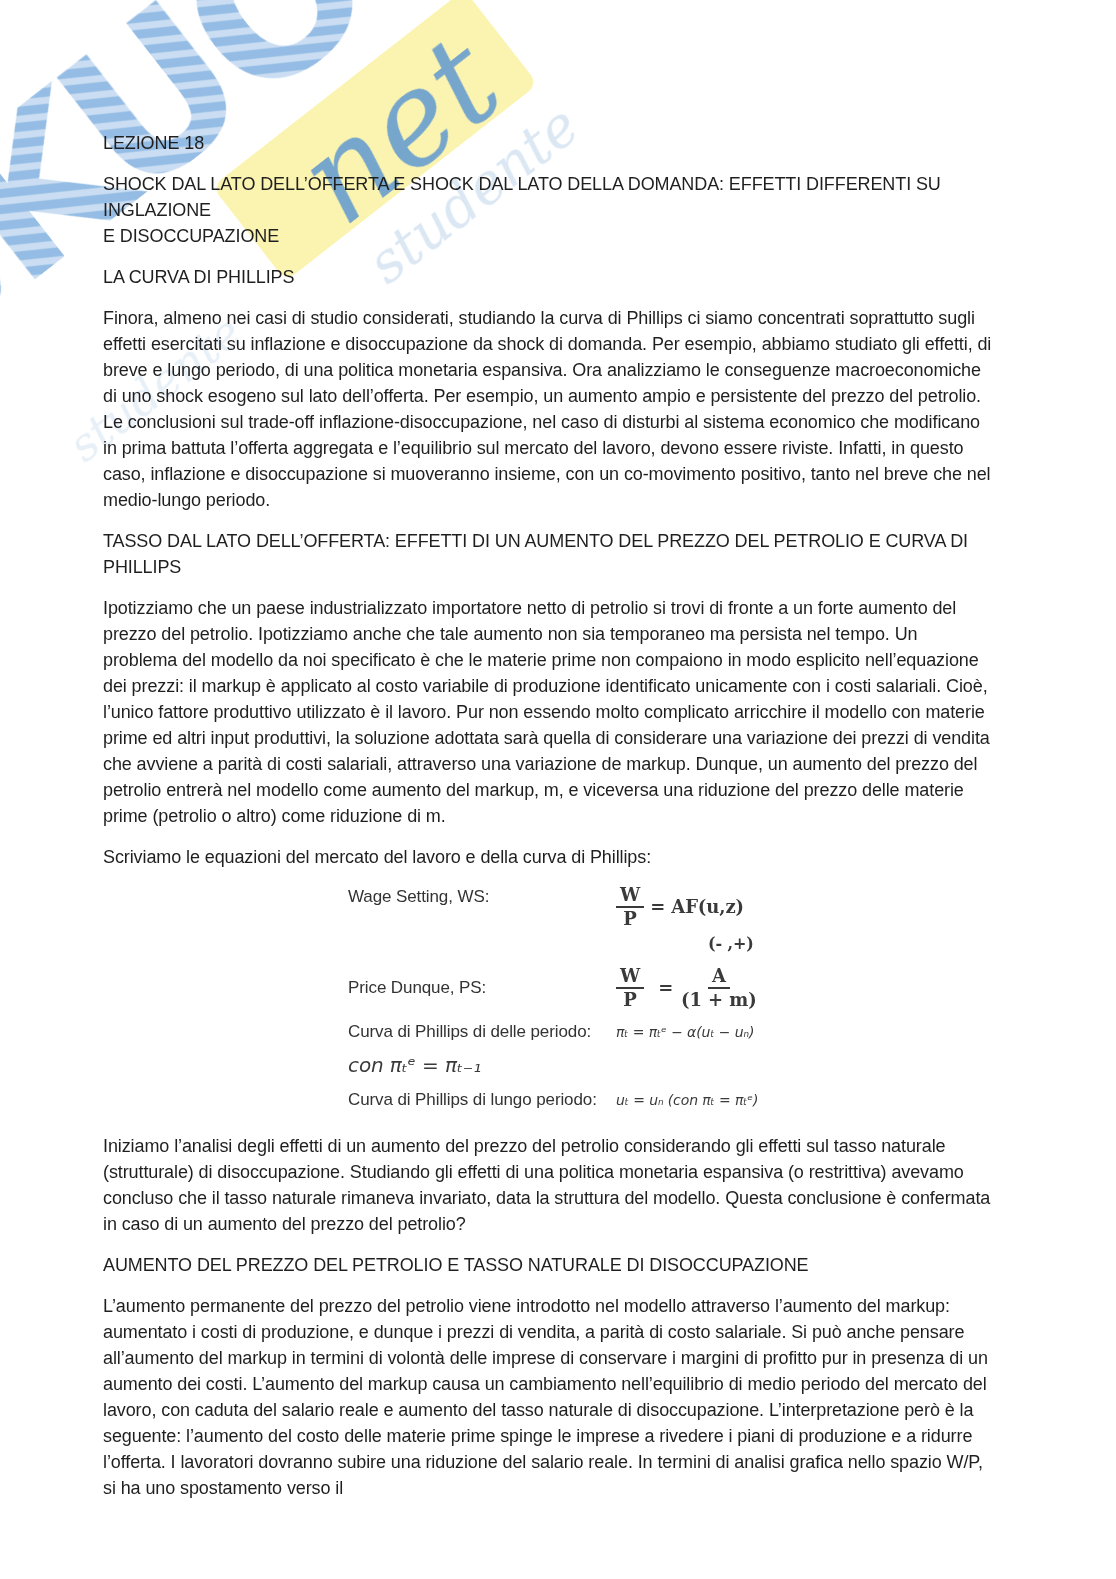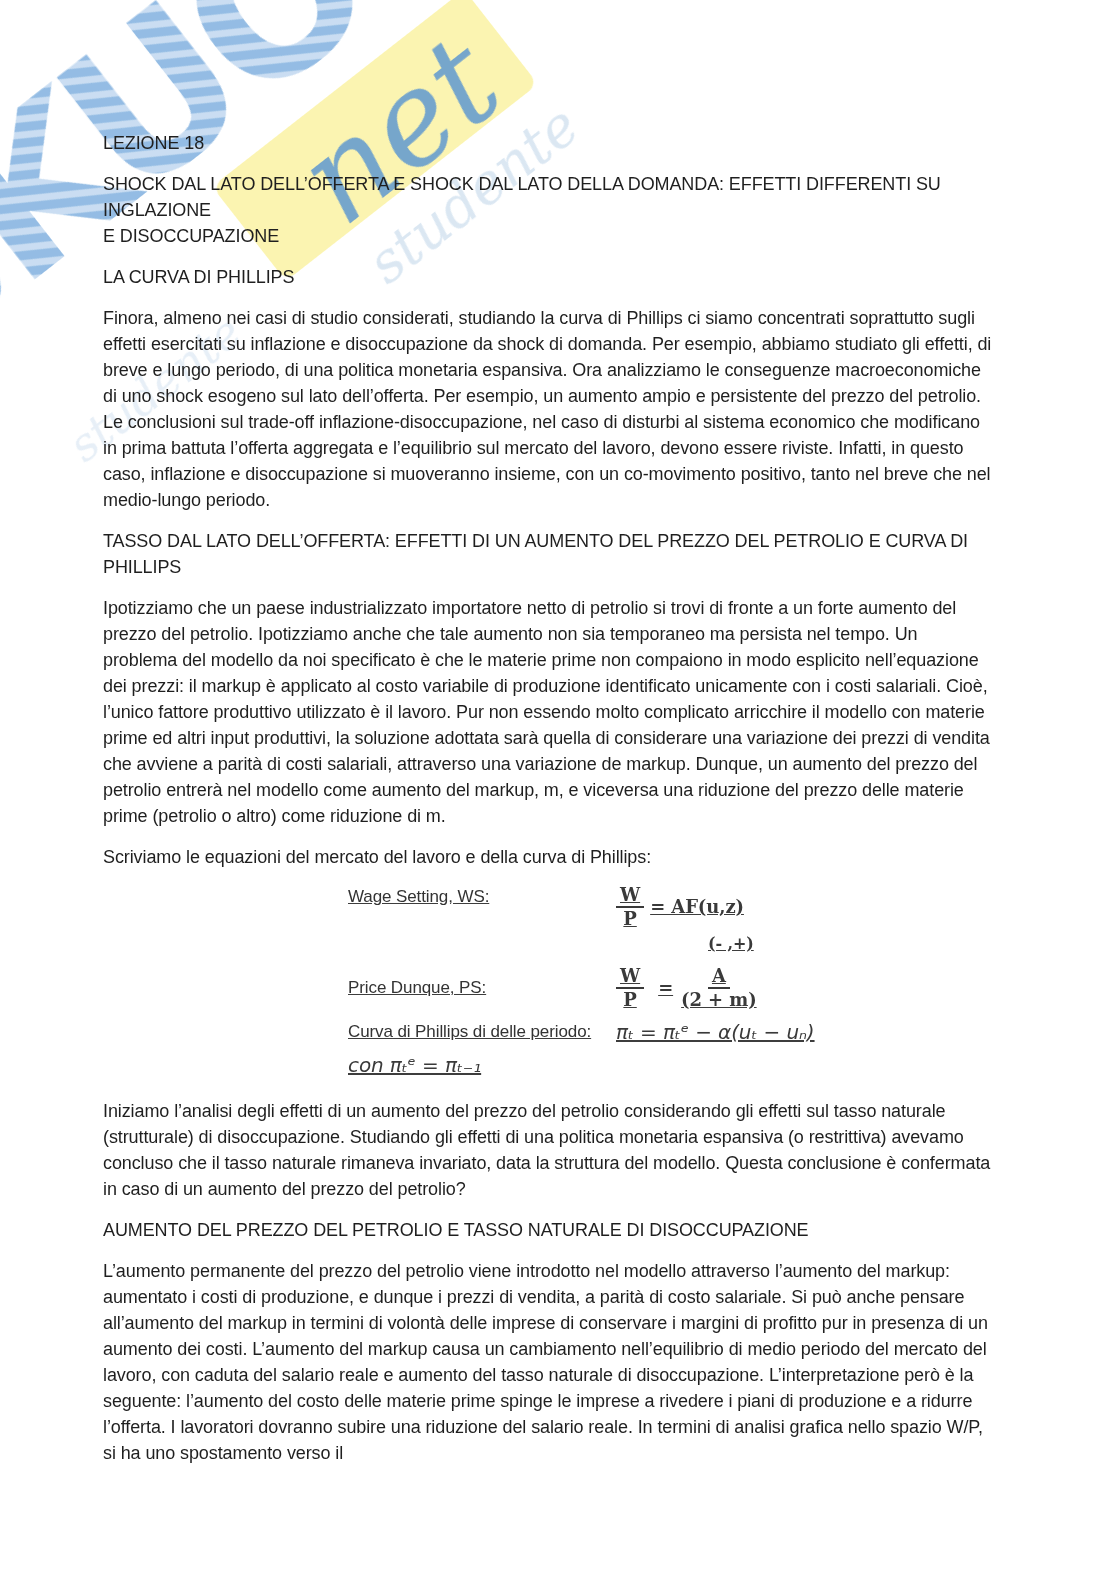--- a/index.html
+++ b/index.html
@@ -15,32 +15,31 @@
   .wm-brand  { font-family:"DejaVu Sans", sans-serif; font-weight:bold; letter-spacing:-10px; }
   .wm-script { font-family:"DejaVu Serif", serif; font-style:italic; }
   .content {
     position:absolute; left:103px; top:130px; width:905px; z-index:1;
     font-size:18px; line-height:26px; letter-spacing:-0.1px;
   }
   .para { margin:0 16px 15px 0; }
   .equations {
     margin:3px 0 20px 245px;
     color:#3d3d3d;
-    text-decoration:underline;
   }
   .eq-row { display:flex; align-items:center; margin-bottom:9px; }
   .eq-row.top { align-items:flex-start; }
   .eq-label {
     width:268px; flex:none;
     font-size:17px; line-height:24px; color:#333333;
   }
   .formula-serif { font-family:"DejaVu Serif", serif; font-weight:bold; font-size:18px; color:#3a3a3a; }
   .formula-pi {
     font-family:"DejaVu Sans", sans-serif; font-style:italic;
-    font-size:20px; color:#3a3a3a;
+    font-size:14px; color:#3a3a3a;
   }
   .frac { display:inline-flex; flex-direction:column; align-items:center; vertical-align:middle; margin-right:6px; }
   .frac .num { display:block; border-bottom:2px solid #3a3a3a; padding:0 4px 1px 4px; line-height:20px; }
   .frac .den { display:block; padding-top:1px; line-height:20px; }
   .fline { display:flex; align-items:center; }
   .signs { font-size:16px; margin:2px 0 0 92px; }
   .eq-note { font-size:20px; margin:-2px 0 9px 0; }
   .mid-eq { margin:0 8px; }
 </style>
 </head>
@@ -97,32 +96,36 @@
     <div class="eq-row">
       <div class="eq-label">Price Dunque, PS:</div>
       <div class="fline formula-serif">
         <span class="frac">
             <span class="num">W</span>
             <span class="den">P</span>
           </span>
         <span class="mid-eq">=</span>
         <span class="frac">
             <span class="num">A</span>
-            <span class="den">(2 + m)</span>
+            <span class="den">(1 + m)</span>
           </span>
       </div>
     </div>
 
     <div class="eq-row">
       <div class="eq-label">Curva di Phillips di delle periodo:</div>
       <div class="formula-pi">πₜ = πₜᵉ − α(uₜ − uₙ)</div>
     </div>
 
     <div class="eq-note formula-pi">con πₜᵉ = πₜ₋₁</div>
 
+    <div class="eq-row">
+      <div class="eq-label">Curva di Phillips di lungo periodo:</div>
+      <div class="formula-pi">uₜ = uₙ (con πₜ = πₜᵉ)</div>
+    </div>
 
   </div>
 
   <p class="para">Iniziamo l’analisi degli effetti di un aumento del prezzo del petrolio considerando gli effetti sul tasso naturale (strutturale) di disoccupazione. Studiando gli effetti di una politica monetaria espansiva (o restrittiva) avevamo concluso che il tasso naturale rimaneva invariato, data la struttura del modello. Questa conclusione è confermata in caso di un aumento del prezzo del petrolio?</p>
 
   <p class="para">AUMENTO DEL PREZZO DEL PETROLIO E TASSO NATURALE DI DISOCCUPAZIONE</p>
 
   <p class="para">L’aumento permanente del prezzo del petrolio viene introdotto nel modello attraverso l’aumento del markup: aumentato i costi di produzione, e dunque i prezzi di vendita, a parità di costo salariale. Si può anche pensare all’aumento del markup in termini di volontà delle imprese di conservare i margini di profitto pur in presenza di un aumento dei costi. L’aumento del markup causa un cambiamento nell’equilibrio di medio periodo del mercato del lavoro, con caduta del salario reale e aumento del tasso naturale di disoccupazione. L’interpretazione però è la seguente: l’aumento del costo delle materie prime spinge le imprese a rivedere i piani di produzione e a ridurre l’offerta. I lavoratori dovranno subire una riduzione del salario reale. In termini di analisi grafica nello spazio W/P, si ha uno spostamento verso il</p>
 
 </div>

